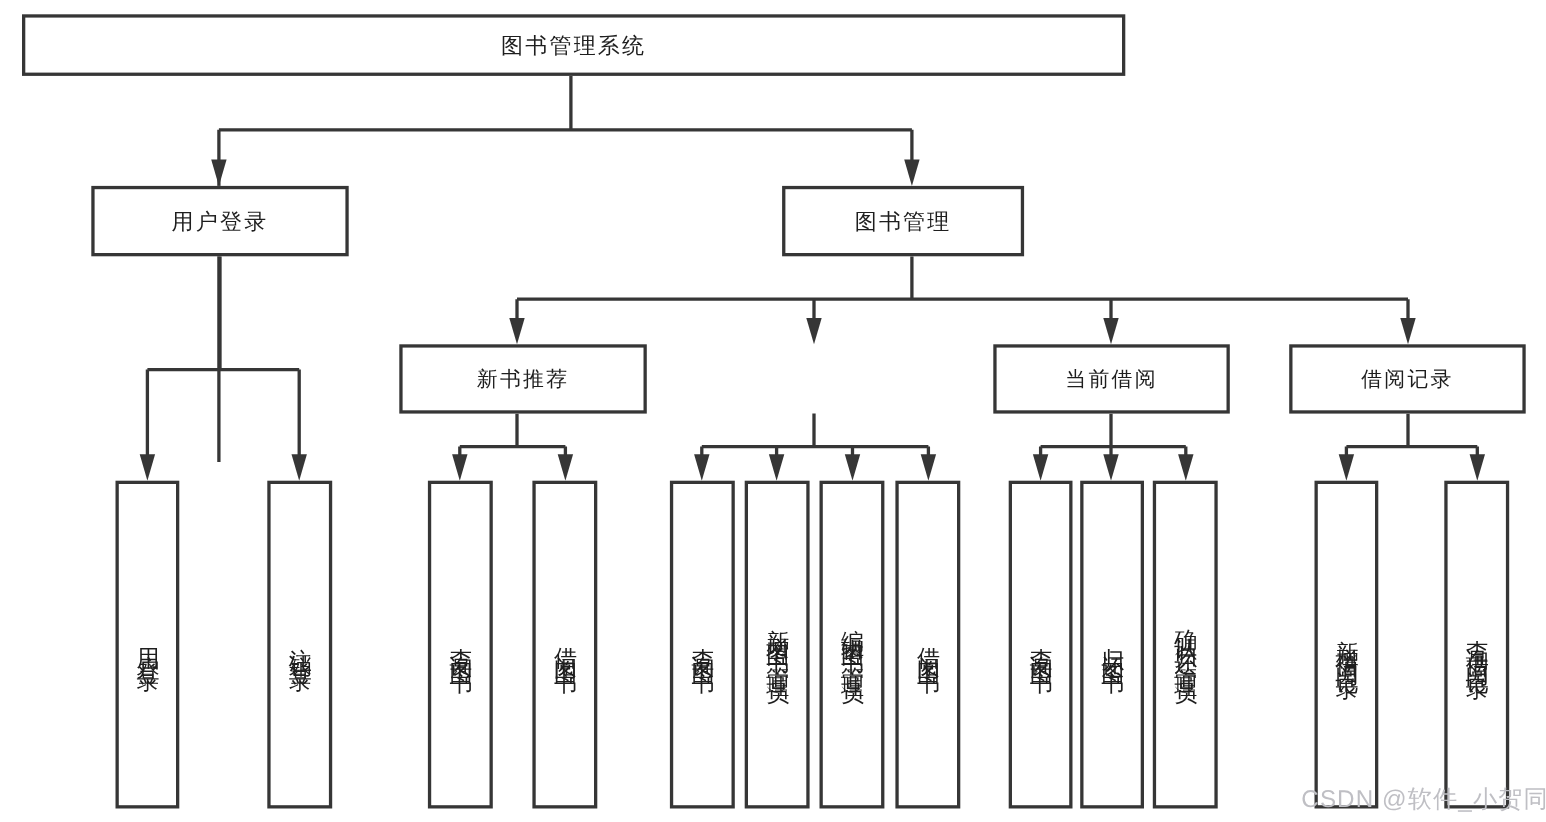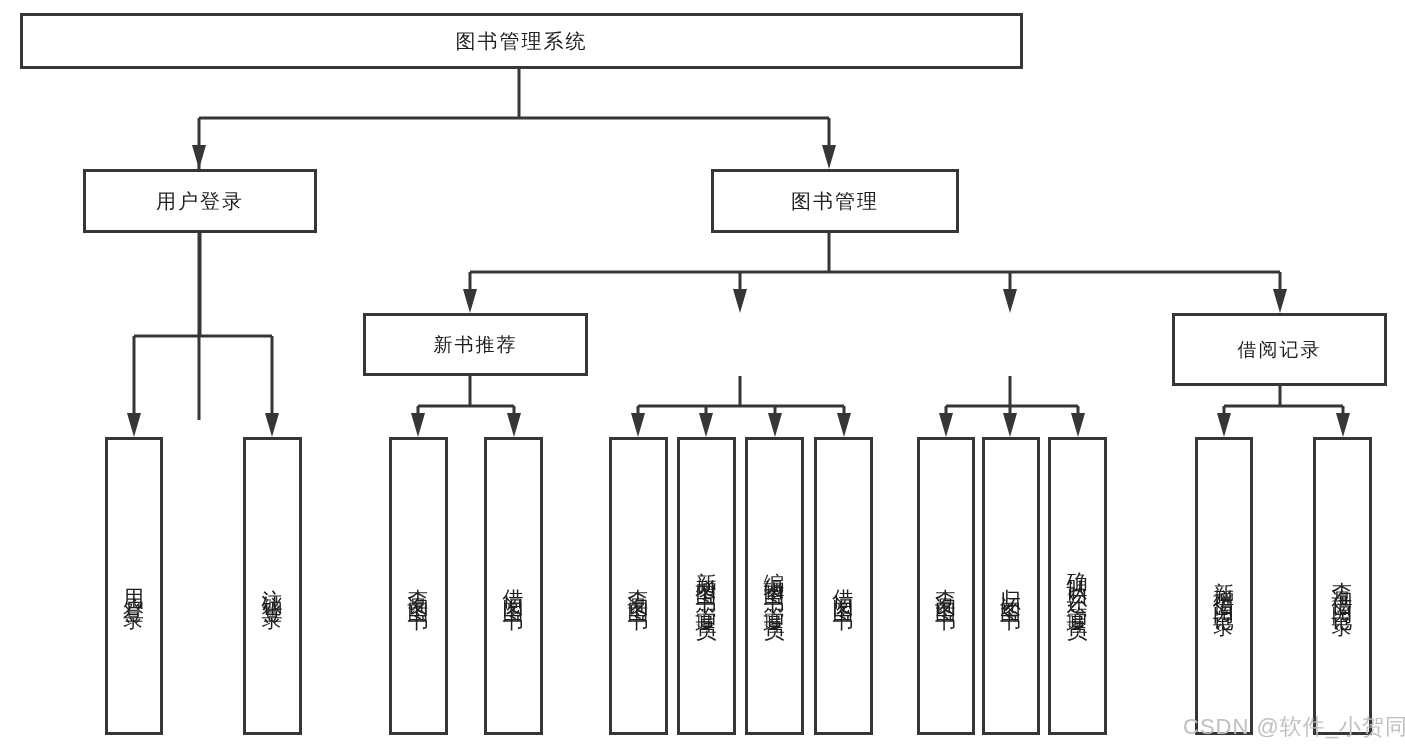--- a/index.html
+++ b/index.html
@@ -101,28 +101,31 @@
     </g>
   </svg>
 
   <div class="node" style="left:20px;top:13px;width:1003px;height:56px;">
     <span class="h-label">图书管理系统</span>
   </div>
 
   <div class="node" style="left:83px;top:169px;width:234px;height:64px;">
     <span class="h-label">用户登录</span>
   </div>
-  <div class="node" style="left:711px;top:169px;width:248px;height:64px;">
+  <div class="node" style="left:711px;top:169px;width:220px;height:64px;">
     <span class="h-label">图书管理</span>
   </div>
 
   <div class="node lvl3" style="left:363px;top:313px;width:225px;height:63px;">
     <span class="h-label">新书推荐</span>
   </div>
-  <div class="node lvl3" style="left:1172px;top:313px;width:215px;height:73px;">
+  <div class="node lvl3" style="left:903px;top:313px;width:215px;height:63px;">
+    <span class="h-label">当前借阅</span>
+  </div>
+  <div class="node lvl3" style="left:1172px;top:313px;width:215px;height:63px;">
     <span class="h-label">借阅记录</span>
   </div>
 
   <div class="node leaf" style="left:105px;top:437px;width:58px;height:298px;">
     <span class="vtext">用户登录</span>
   </div>
   <div class="node leaf" style="left:243px;top:437px;width:59px;height:298px;">
     <span class="vtext">注销登录</span>
   </div>
 

